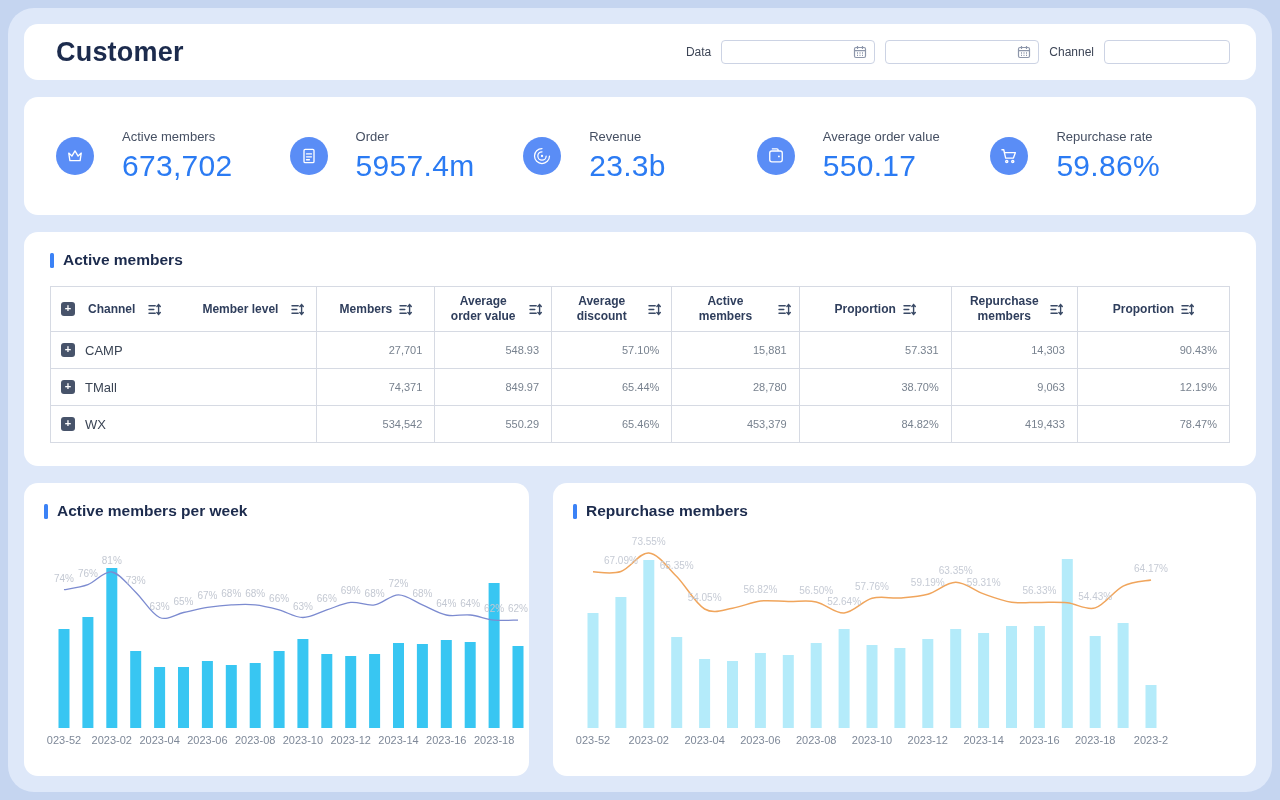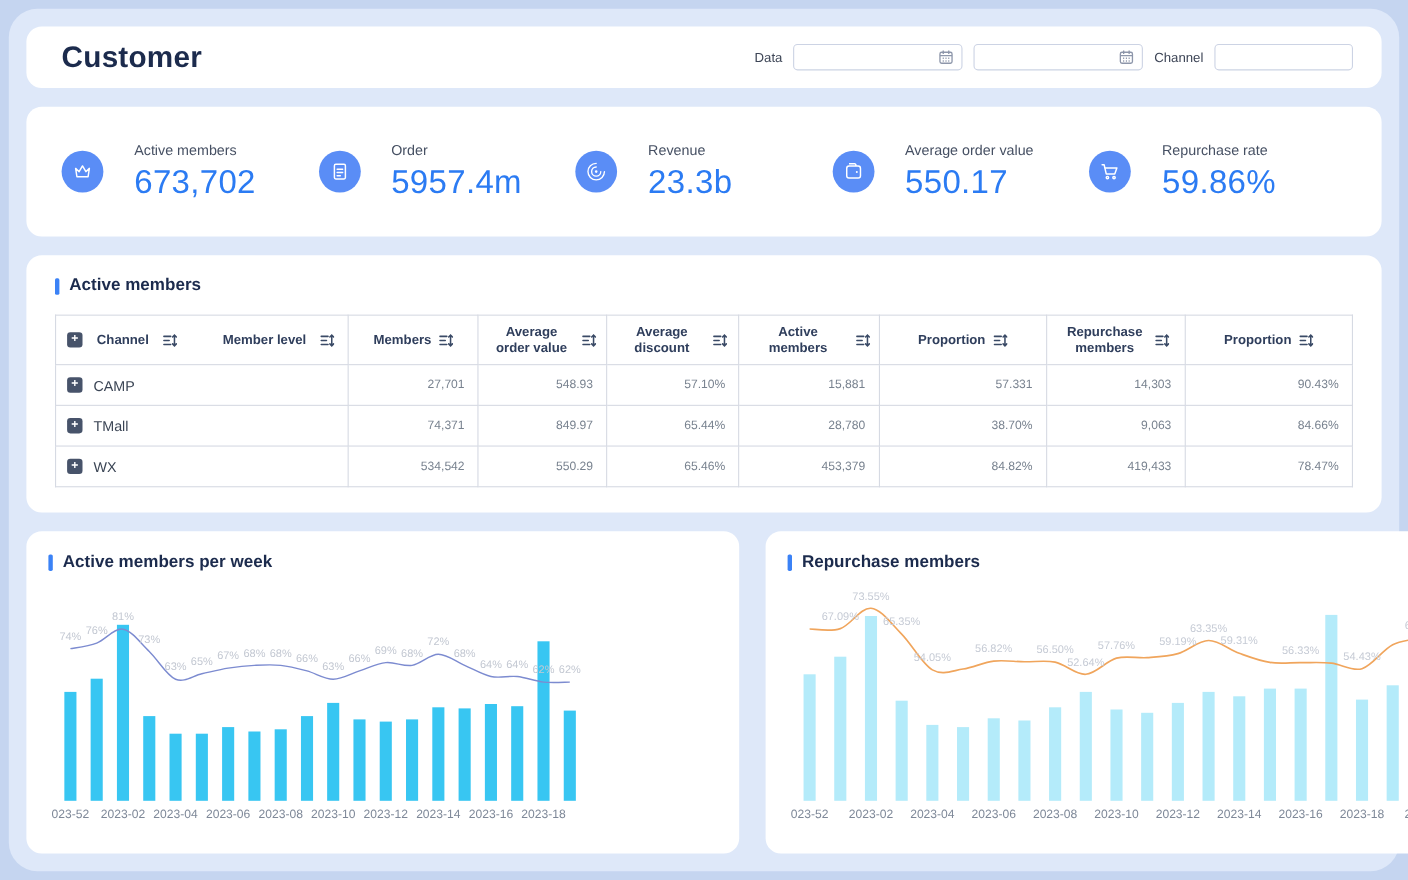--- a/index.html
+++ b/index.html
@@ -46,21 +46,21 @@
   .th-first .grp { display:flex; align-items:center; gap:13px; }
   .sort-icon { flex:none; display:flex; color:#3a4a66; cursor:pointer; }
   .plus-btn { width:14px; height:14px; flex:none; border-radius:3px; background:#47536a; color:#fff; font-size:11px; line-height:13px; text-align:center; cursor:pointer; font-weight:600; }
   .row-first { display:flex; align-items:center; gap:10px; }
   td.cell-first { text-align:left; padding:0 10px; color:#3a4454; font-size:13px; }
 
   
   .charts-row { flex:1; display:flex; gap:24px; min-height:0; }
   .chart-card { padding:19px 20px 0 20px; }
   .chart-card .section-title { margin-bottom:5px; }
-  .chart-left { width:648px; flex:none;text-align:right; }
+  .chart-left { width:505px; flex:none;text-align:right; }
   .chart-right { flex:1; }
   .chart-svg { display:block; }
 </style>
 </head>
 <body>
 
 <div class="page">
   <div class="panel">
 
     <div class="card header-card">
@@ -299,21 +299,21 @@
                   <span class="plus-btn">+</span>
                   <span>TMall</span>
                 </div>
               </td>
           <td>74,371</td>
               <td>849.97</td>
           <td>65.44%</td>
               <td>28,780</td>
           <td>38.70%</td>
               <td>9,063</td>
-          <td>84.66%</td>
+          <td>12.19%</td>
         </tr>
         <tr>
           <td class="cell-first">
                 <div class="row-first">
                   <span class="plus-btn">+</span>
                   <span>WX</span>
                 </div>
               </td>
           <td>534,542</td>
               <td>550.29</td>

